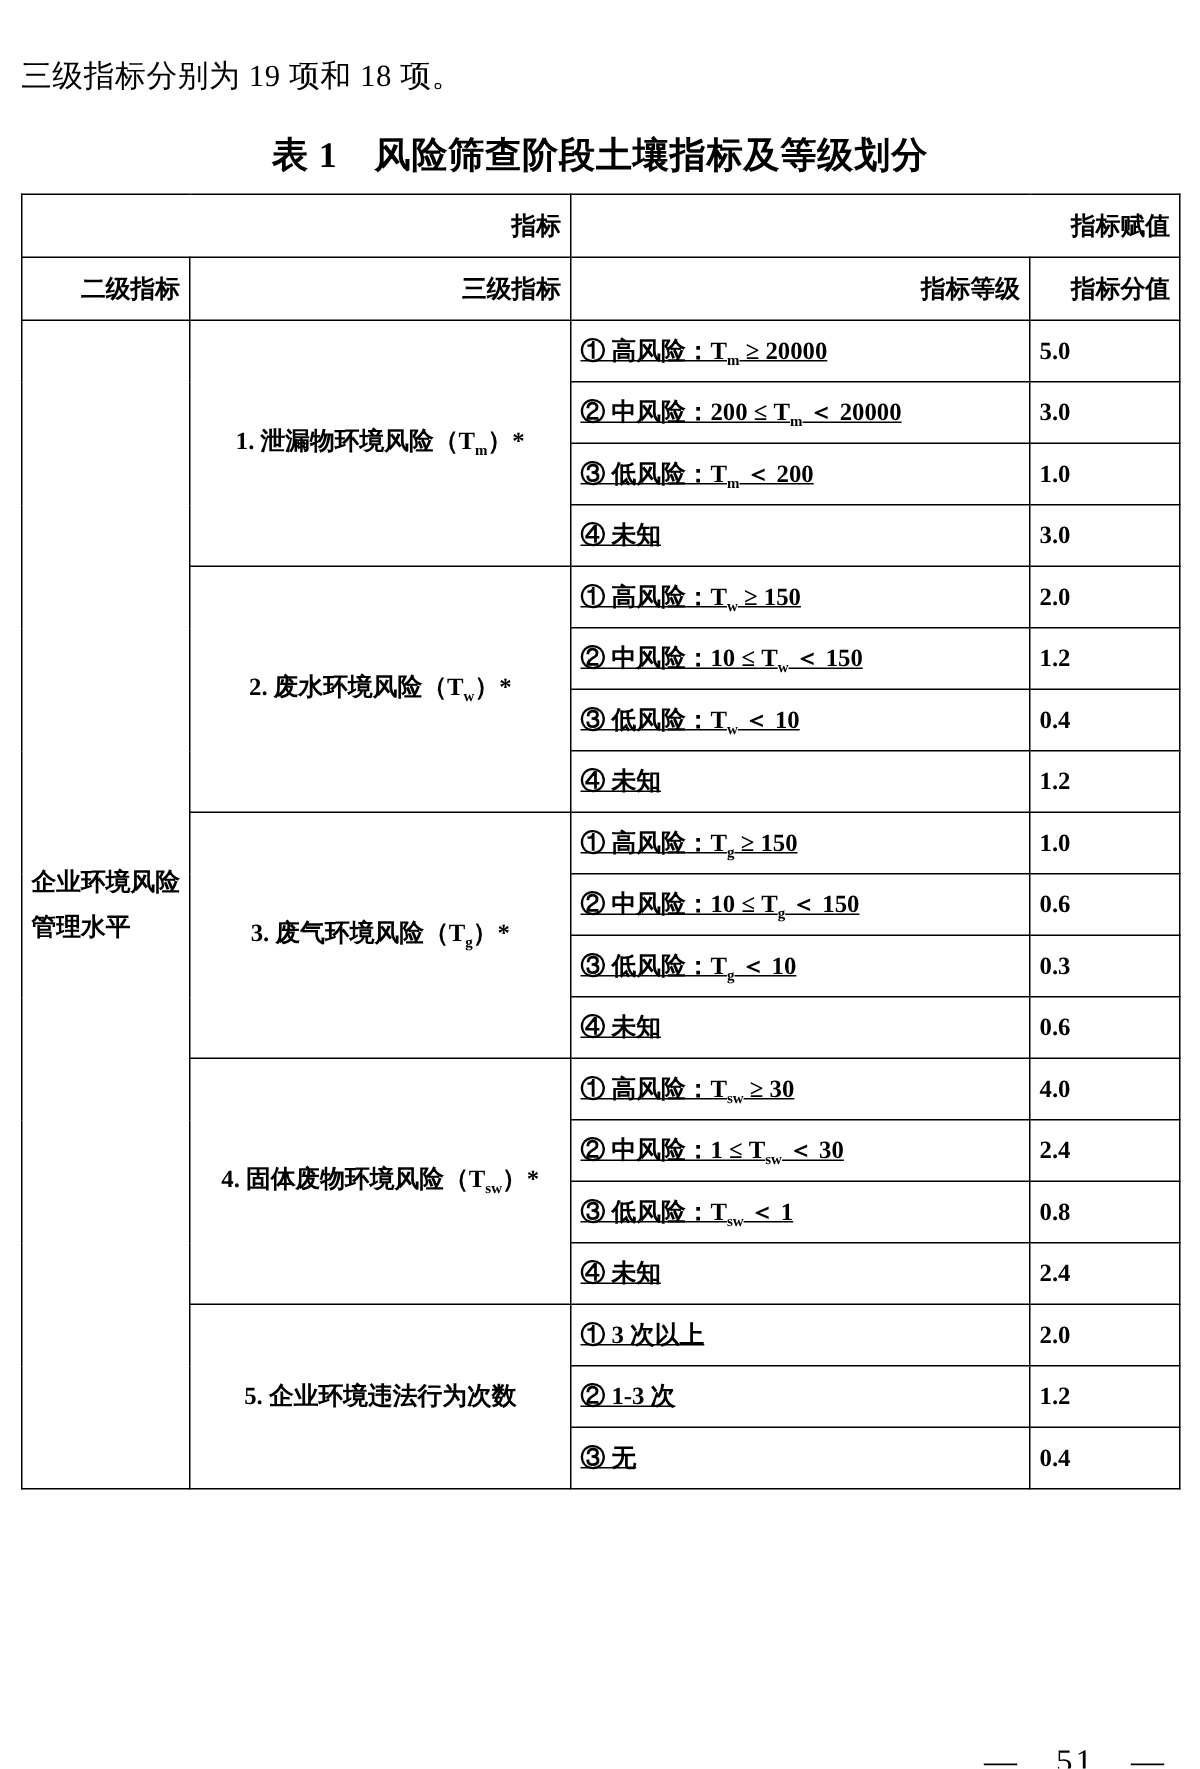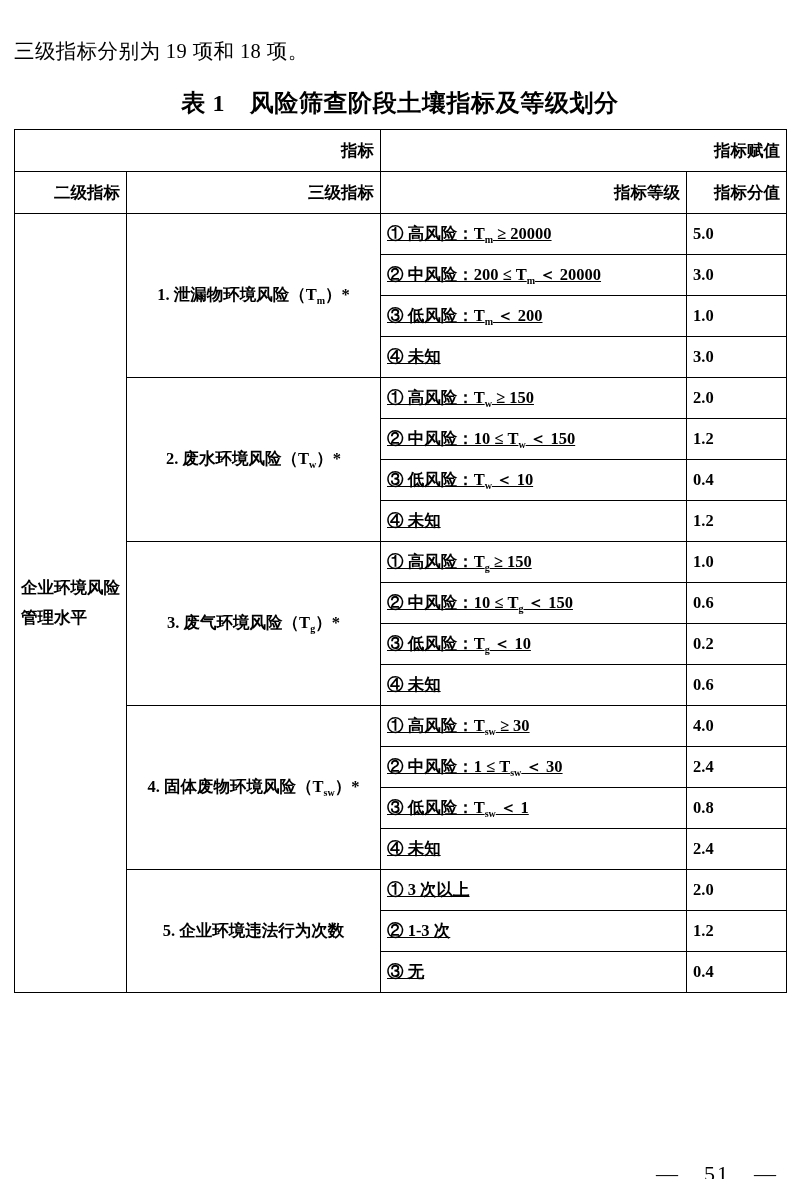--- a/index.html
+++ b/index.html
@@ -164,21 +164,21 @@
           <td class="cell-l3" rowspan="4">3. 废气环境风险（T<sub>g</sub>）*</td>
           <td class="cell-grade">① 高风险：T<sub>g</sub> ≥ 150</td>
           <td class="cell-score">1.0</td>
         </tr>
         <tr>
           <td class="cell-grade">② 中风险：10 ≤ T<sub>g</sub> ＜ 150</td>
           <td class="cell-score">0.6</td>
         </tr>
         <tr>
           <td class="cell-grade">③ 低风险：T<sub>g</sub> ＜ 10</td>
-          <td class="cell-score">0.2</td>
+          <td class="cell-score">0.3</td>
         </tr>
         <tr>
           <td class="cell-grade">④ 未知</td>
           <td class="cell-score">0.6</td>
         </tr>
         <tr>
           <td class="cell-l3" rowspan="4">4. 固体废物环境风险（T<sub>sw</sub>）*</td>
           <td class="cell-grade">① 高风险：T<sub>sw</sub> ≥ 30</td>
           <td class="cell-score">4.0</td>
         </tr>

